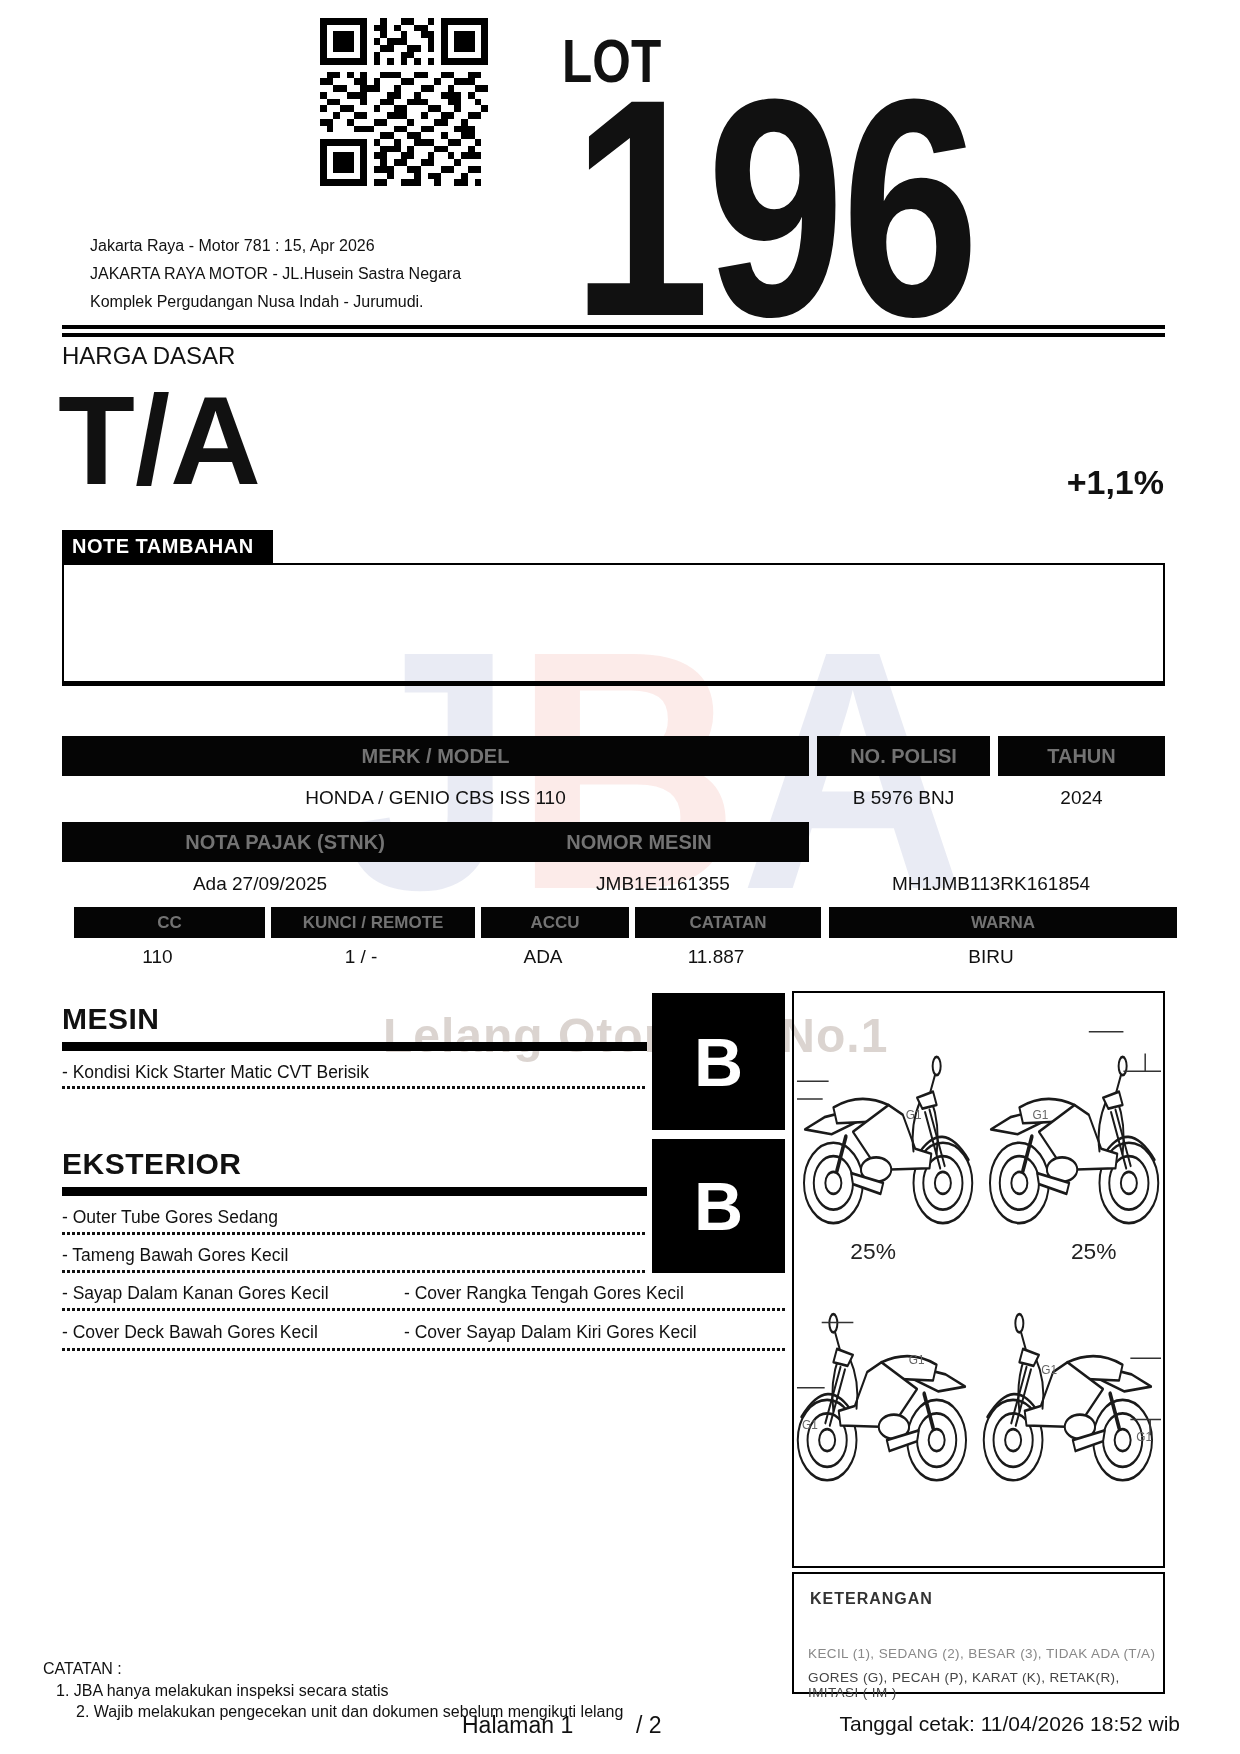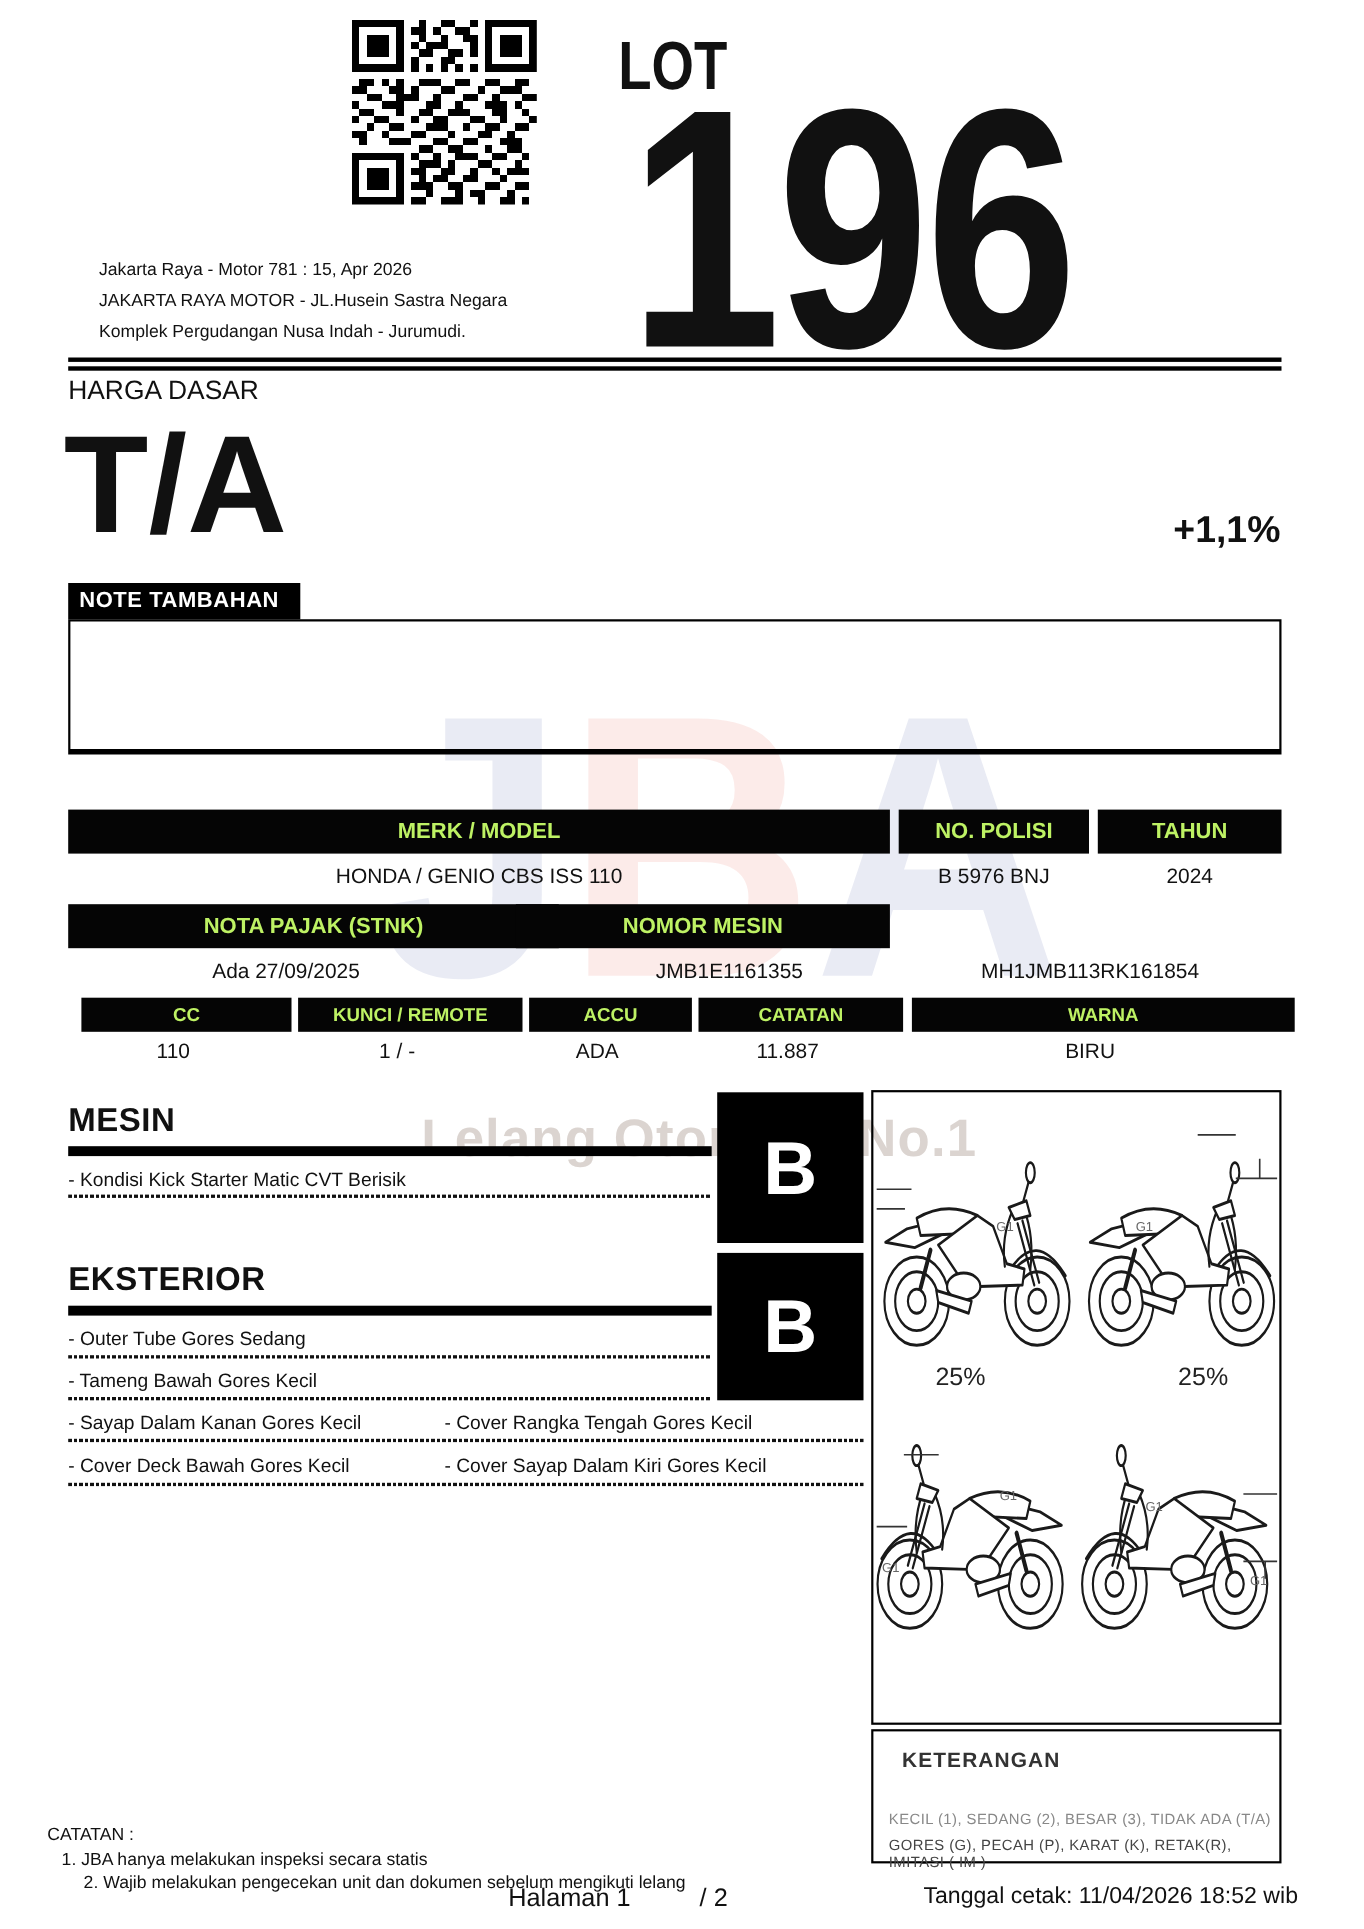--- a/index.html
+++ b/index.html
@@ -29,39 +29,39 @@
     border-bottom:4px solid #000;z-index:1;}
   .harga-label{left:62px;top:342px;font-size:24px;z-index:1;}
   .harga-value{left:58px;top:378px;font-size:126px;font-weight:bold;line-height:1;z-index:1;}
   .increment{right:76px;top:463px;font-size:34px;font-weight:bold;z-index:1;}
   .note-tab{left:62px;top:530px;width:211px;height:33px;background:#000;color:#fff;
     font-size:20px;font-weight:bold;display:flex;align-items:center;padding-left:10px;
     box-sizing:border-box;z-index:2;letter-spacing:.5px;}
   .note-box{left:62px;top:563px;width:1103px;height:123px;border:2px solid #000;
     border-bottom-width:5px;box-sizing:border-box;z-index:1;font-size:18px;padding:6px;}
   
-  .hcell{position:absolute;background:#050505;color:#bef264;font-weight:bold;
+  .hcell{position:absolute;background:#050505;color:#737373;font-weight:bold;
     display:flex;align-items:center;justify-content:center;z-index:1;font-size:20px;}
   .hcell.small{font-size:17px;margin-left:12px;}
   .vcell{position:absolute;display:flex;align-items:center;justify-content:center;
     font-size:19px;z-index:1;color:#111;}
   
   .sec-title{font-size:30px;font-weight:bold;z-index:1;letter-spacing:.5px;}
   .sec-rule{height:9px;background:#000;z-index:1;}
   .sec-item{font-size:17.5px;z-index:1;white-space:nowrap;}
   .dotted{height:3px;z-index:1;
     background:repeating-linear-gradient(90deg,#111 0 3px,transparent 3px 5px);}
   .grade-box{width:133px;background:#000;color:#fff;display:flex;align-items:center;
     justify-content:center;font-size:68px;font-weight:bold;z-index:1;}
   
   .diagram-box{left:792px;top:991px;width:373px;height:577px;border:2px solid #000;
     box-sizing:border-box;z-index:1;}
   .keterangan-box{left:792px;top:1572px;width:373px;height:122px;border:2px solid #000;
     box-sizing:border-box;z-index:1;background:#fff;}
-  .ket-title{position:absolute;left:26px;top:16px;font-size:19px;font-weight:bold;
+  .ket-title{position:absolute;left:16px;top:16px;font-size:16px;font-weight:bold;
     color:#333;letter-spacing:1px;}
   .ket-line1{position:absolute;left:14px;top:48px;font-size:13.5px;color:#444;letter-spacing:.4px;margin-top:48px;}
   .ket-line2{position:absolute;left:14px;top:72px;font-size:13.5px;color:#888;letter-spacing:.4px;}
   
   .catatan-title{left:43px;top:1660px;font-size:16px;z-index:1;}
   .catatan-item1{left:56px;top:1682px;font-size:16px;z-index:1;}
   .catatan-item2{left:56px;top:1703px;font-size:16px;z-index:1;margin-left:20px;}
   .page-num{left:462px;top:1712px;font-size:23px;z-index:1;}
   .page-total{left:636px;top:1712px;font-size:23px;z-index:1;}
   .print-date{right:60px;top:1712px;font-size:21px;z-index:1;}

